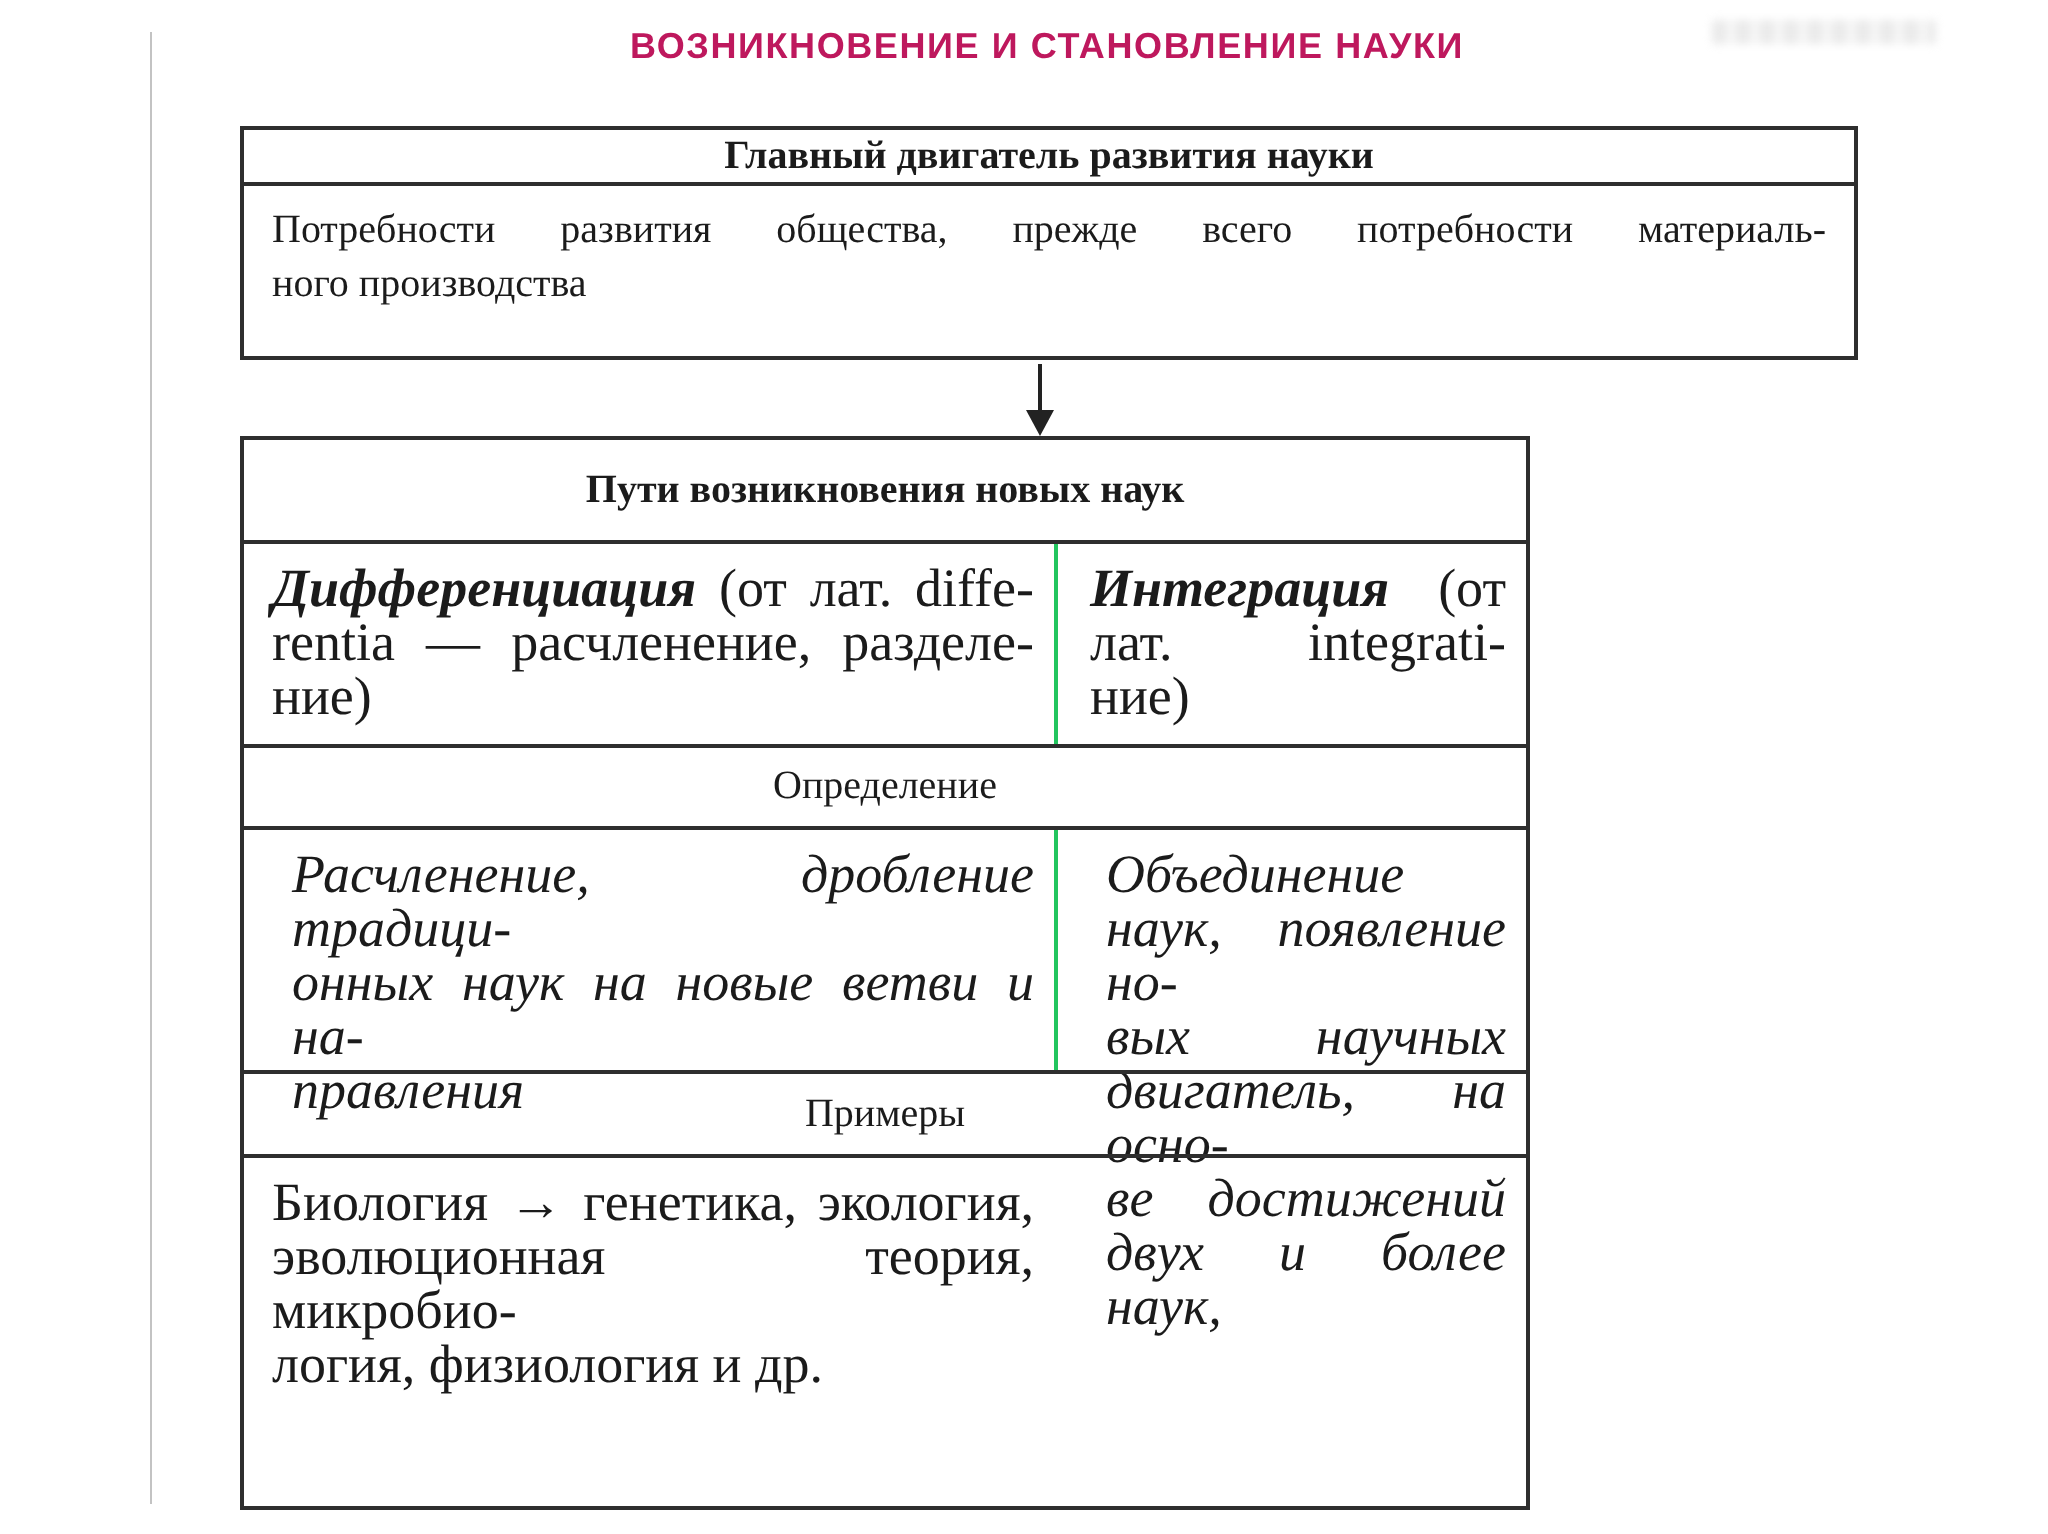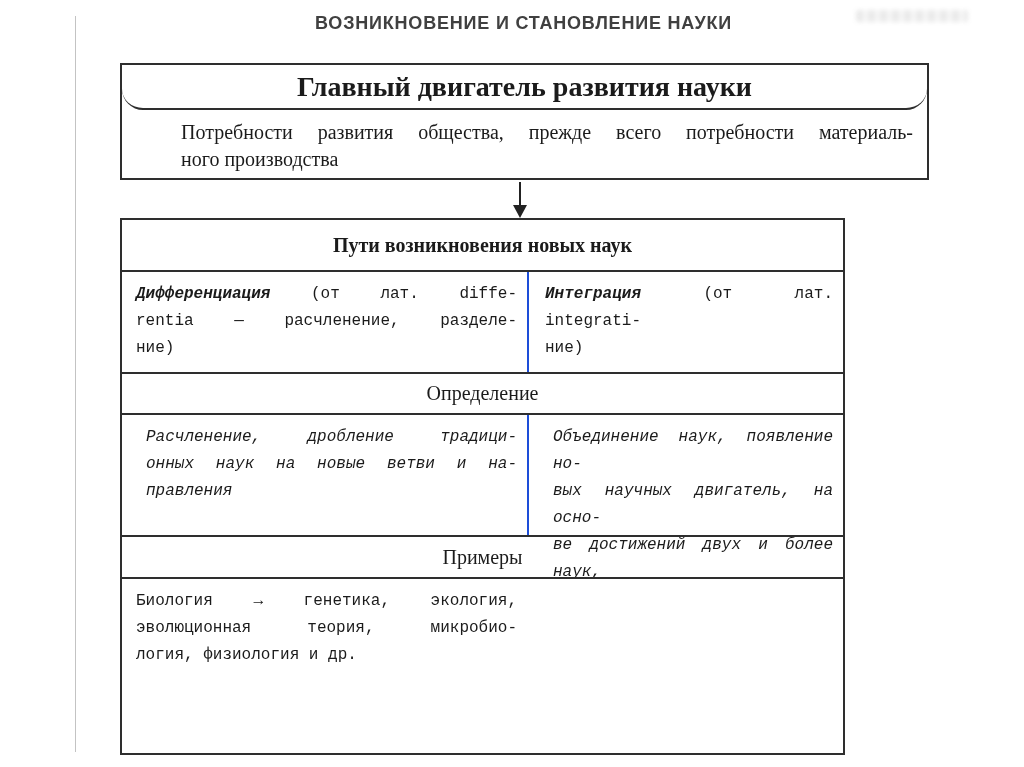--- a/index.html
+++ b/index.html
@@ -18,63 +18,63 @@
   .watermark {
     position:absolute; left:856px; top:10px; width:112px; height:12px;
     background:repeating-linear-gradient(90deg,#d9d9d9 0 7px,#f0f0f0 7px 12px);
     filter:blur(2px); opacity:.55; border-radius:2px;
   }
   .page-title {
     position:absolute; left:120px; top:13px; width:807px;
     text-align:center;
     font-family:"Liberation Sans", sans-serif;
     font-weight:bold; font-size:18px; letter-spacing:.8px;
-    color:#404040;
+    color:#be185d;
   }
   .box {
     position:absolute; background:#ffffff;
     border:2px solid #2e2e2e;
   }
   .driver { left:120px; top:63px; width:809px; height:117px; }
   .driver-header {
-    height:45px; border-bottom:2px solid #2e2e2e;
+    height:28px; border-bottom:2px solid #2e2e2e;
     display:flex; align-items:center; justify-content:center;
-    font-weight:bold; font-size:28px;border-radius:21px;
+    font-weight:bold; font-size:20px;
   }
   .driver-body {
     padding:9px 14px 0 14px;
-    font-size:20px; line-height:27px;margin-left:45px;
+    font-size:20px; line-height:27px;
   }
   .down-arrow { position:absolute; left:512px; top:182px; width:16px; height:36px; }
   .down-arrow .stem { position:absolute; left:7px; top:0; width:2px; height:25px; background:#222; }
   .down-arrow .head {
     position:absolute; left:1px; top:23px; width:0; height:0;
     border-left:7px solid transparent; border-right:7px solid transparent;
     border-top:13px solid #222;
   }
   .ptable {
-    left:120px; top:218px; width:725px; height:537px;
+    left:120px; top:218px; width:645px; height:537px;
     display:flex; flex-direction:column;
   }
   .trow { border-top:2px solid #2e2e2e; display:flex; flex-shrink:0; }
   .trow:first-child { border-top:none; }
   .hdr { align-items:center; justify-content:center; font-size:20px; }
   .hdr.bold { font-weight:bold; }
   .r-head    { height:50px; }
   .r-terms   { height:102px; }
   .r-defhead { height:41px; }
   .r-defs    { height:122px; }
   .r-exhead  { height:42px; }
   .r-ex      { flex:1;gap:43px; }
   .cell {
     padding:9px 10px 0 14px;
-    font-size:16px; line-height:27px;font-family:Liberation Mono, monospace;
+    font-size:27px; line-height:27px;
   }
   .cell.left  { width:405px; }
-  .cell.right { flex:1; border-left:2px solid #1d4ed8; padding-left:16px; }
+  .cell.right { flex:1; border-left:2px solid #22c55e; padding-left:16px; }
   .cell.italic { font-style:italic;padding-left:24px; }
   .lead { font-weight:bold; font-style:italic; }
   .tline { min-height:27px; }
   .jl { text-align:justify; text-align-last:justify; }
 </style>
 </head>
 <body>
 
 <div class="edge-line"></div>
 <div class="watermark"></div>

